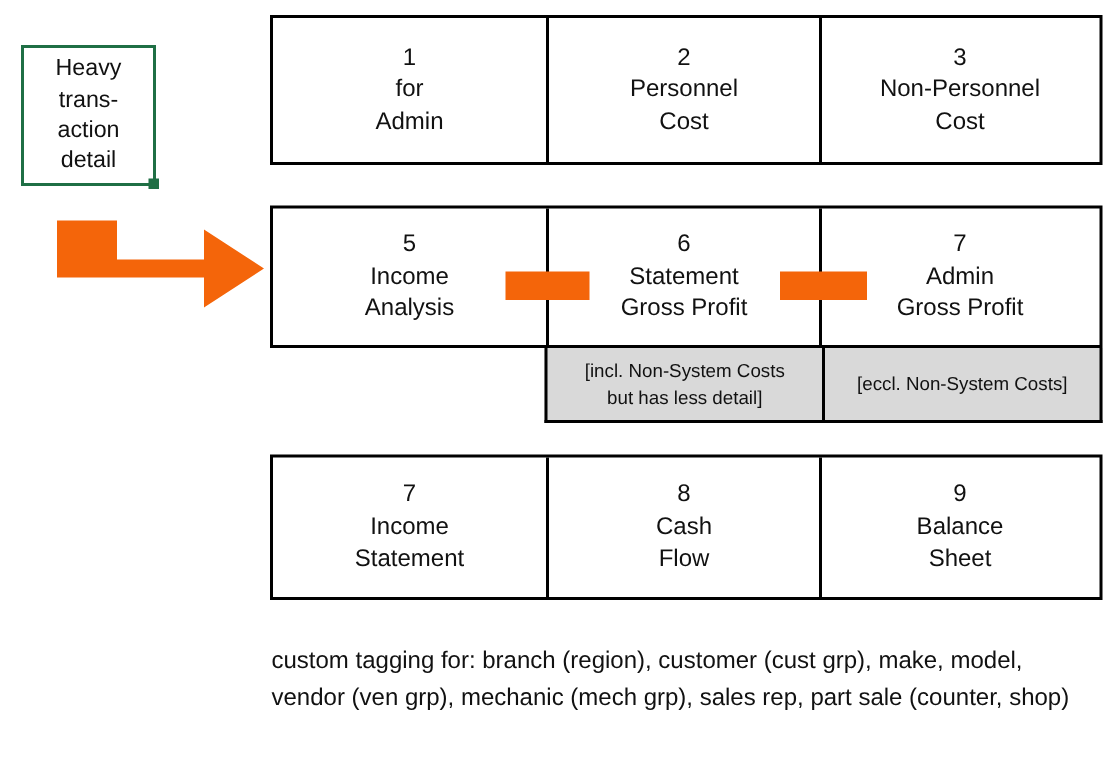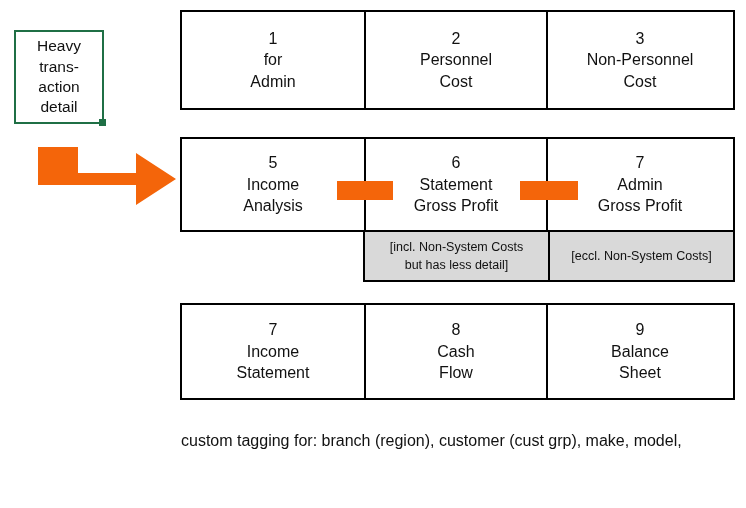--- a/index.html
+++ b/index.html
@@ -218,15 +218,16 @@
     </div>
     <div class="cell c3">
       <span class="num ln">9</span>
       <span class="ln">Balance</span>
       <span class="ln">Sheet</span>
     </div>
   </div>
 
   <div class="footer-text">
     <span class="ln">custom tagging for: branch (region), customer (cust grp), make, model,</span>
+    <span class="ln">vendor (ven grp), mechanic (mech grp), sales rep, part sale (counter, shop)</span>
   </div>
 
 </div>
 
 </body></html>

